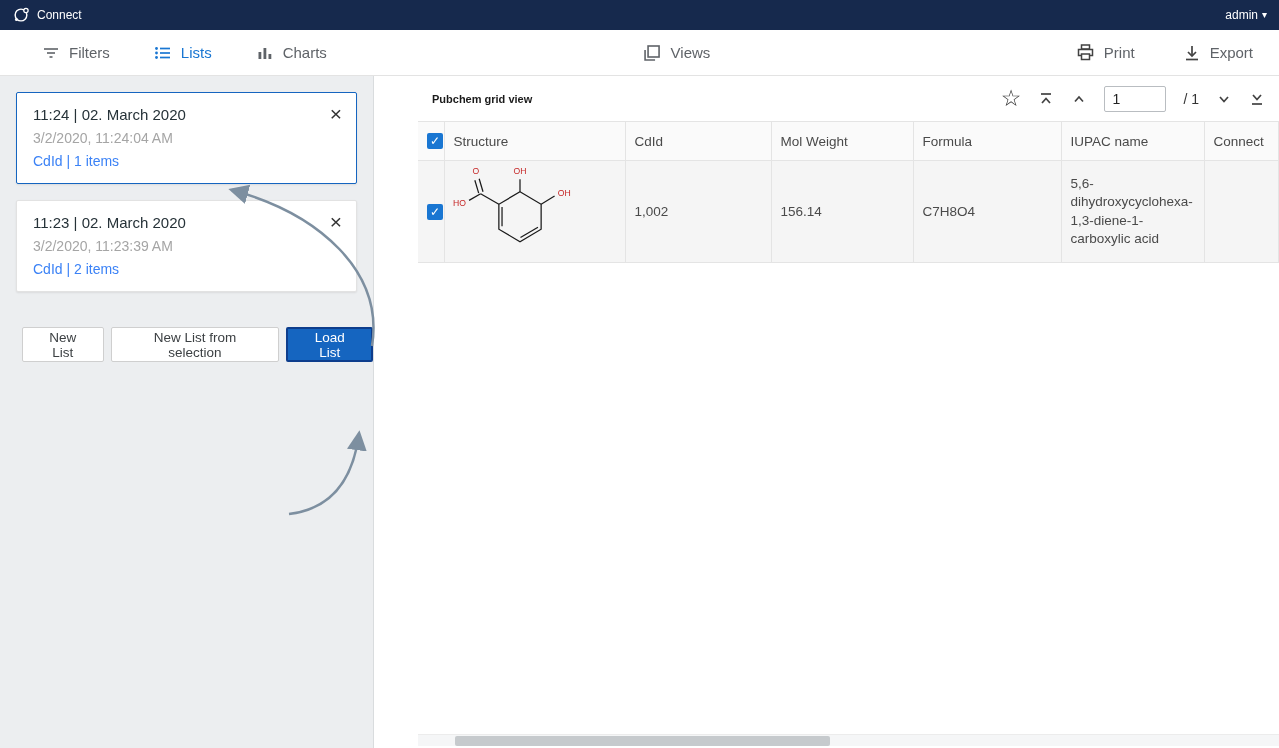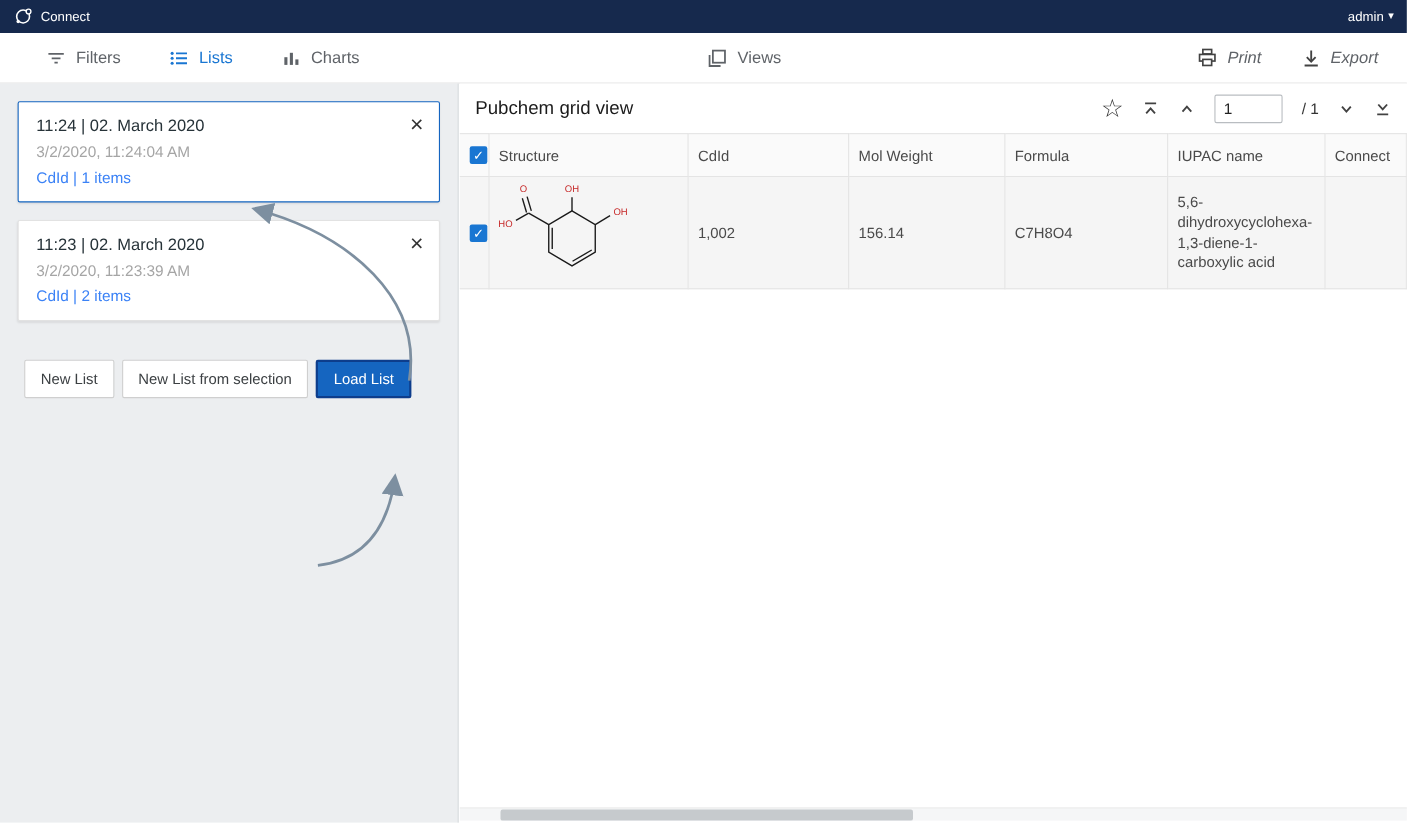--- a/index.html
+++ b/index.html
@@ -15,43 +15,43 @@
   .topbar-right { margin-left:auto; display:flex; align-items:center; gap:4px; font-size:12px; cursor:pointer;text-align:center; }
   .caret { font-size:10px; line-height:1; }
 
   
   .toolbar { position:absolute; top:30px; left:0; width:100%; height:46px; background:#fff;
     border-bottom:1px solid #e3e3e3; display:flex; align-items:center;justify-content:flex-end; }
   .tb-group-left { display:flex; align-items:center; gap:44px; padding-left:42px; }
   .tb-item { display:flex; align-items:center; gap:9px; font-size:15px; color:#5f6368; cursor:pointer; }
   .tb-item.active { color:#1976d2; }
   .tb-center { position:absolute; left:50%; transform:translateX(3%); display:flex; }
-  .tb-group-right { margin-left:auto; display:flex; align-items:center; gap:36px; padding-right:26px;font-style:italic; }
+  .tb-group-right { margin-left:auto; display:flex; align-items:center; gap:48px; padding-right:26px; }
   .tb-item svg { display:block; }
 
   
-  .left-panel { position:absolute; top:76px; left:0; width:417px; height:672px;
+  .left-panel { position:absolute; top:76px; left:0; width:374px; height:672px;
     background:#eceef0; border-right:1px solid #d9dcde; }
   .list-card { position:relative; background:#fff; margin:16px 16px 0 16px; padding:13px 16px 14px 16px;
     border:1px solid #e2e2e2; border-radius:2px; box-shadow:0 1px 2px rgba(0,0,0,.08); cursor:pointer; }
   .list-card.selected { border:1px solid #1565c0; }
   .card-title { font-size:15px; color:#263238; }
   .card-time { font-size:14px; color:#a5a5a5; margin-top:7px; }
   .card-meta { font-size:14px; color:#3b82f6; margin-top:7px; }
   .card-close { position:absolute; top:10px; right:14px; font-size:21px; color:#333;
     cursor:pointer; line-height:1; }
   .btn-row { display:flex; gap:7px; margin:35px 0 0 22px; }
   .btn { height:35px; padding:0 14px; font-size:13.5px; border-radius:2px; cursor:pointer;
     background:#fff; border:1px solid #cfcfcf; color:#3c4043; display:flex; align-items:center; }
   .btn.primary { background:#1565c0; color:#fff; border:2px solid #0d3d8c; font-weight:400; }
 
   
   .right-panel { position:absolute; top:76px; left:418px; width:861px; height:672px; background:#fff; }
   .grid-header { position:relative; height:45px; display:flex; align-items:center; padding:0 14px; }
-  .grid-title { font-size:17px; font-weight:normal; color:#1b1b1b; }
+  .grid-title { font-size:11px; font-weight:bold; color:#1b1b1b; }
   .grid-controls { margin-left:auto; display:flex; align-items:center; gap:17px; color:#424242; }
   .icon-btn { cursor:pointer; display:flex; align-items:center; }
   .star { font-size:23px; color:#333; }
   .page-input { width:62px; height:26px; border:1px solid #b9bdc1; border-radius:2px;
     font-size:14px; padding:0 7px; color:#222; font-family:"Liberation Sans", sans-serif; }
   .page-of { font-size:14px; color:#333; }
 
   
   table.grid { border-collapse:collapse; table-layout:fixed; width:861px; }
   table.grid th, table.grid td { border:1px solid #e4e4e4; border-left:none; font-weight:normal;

